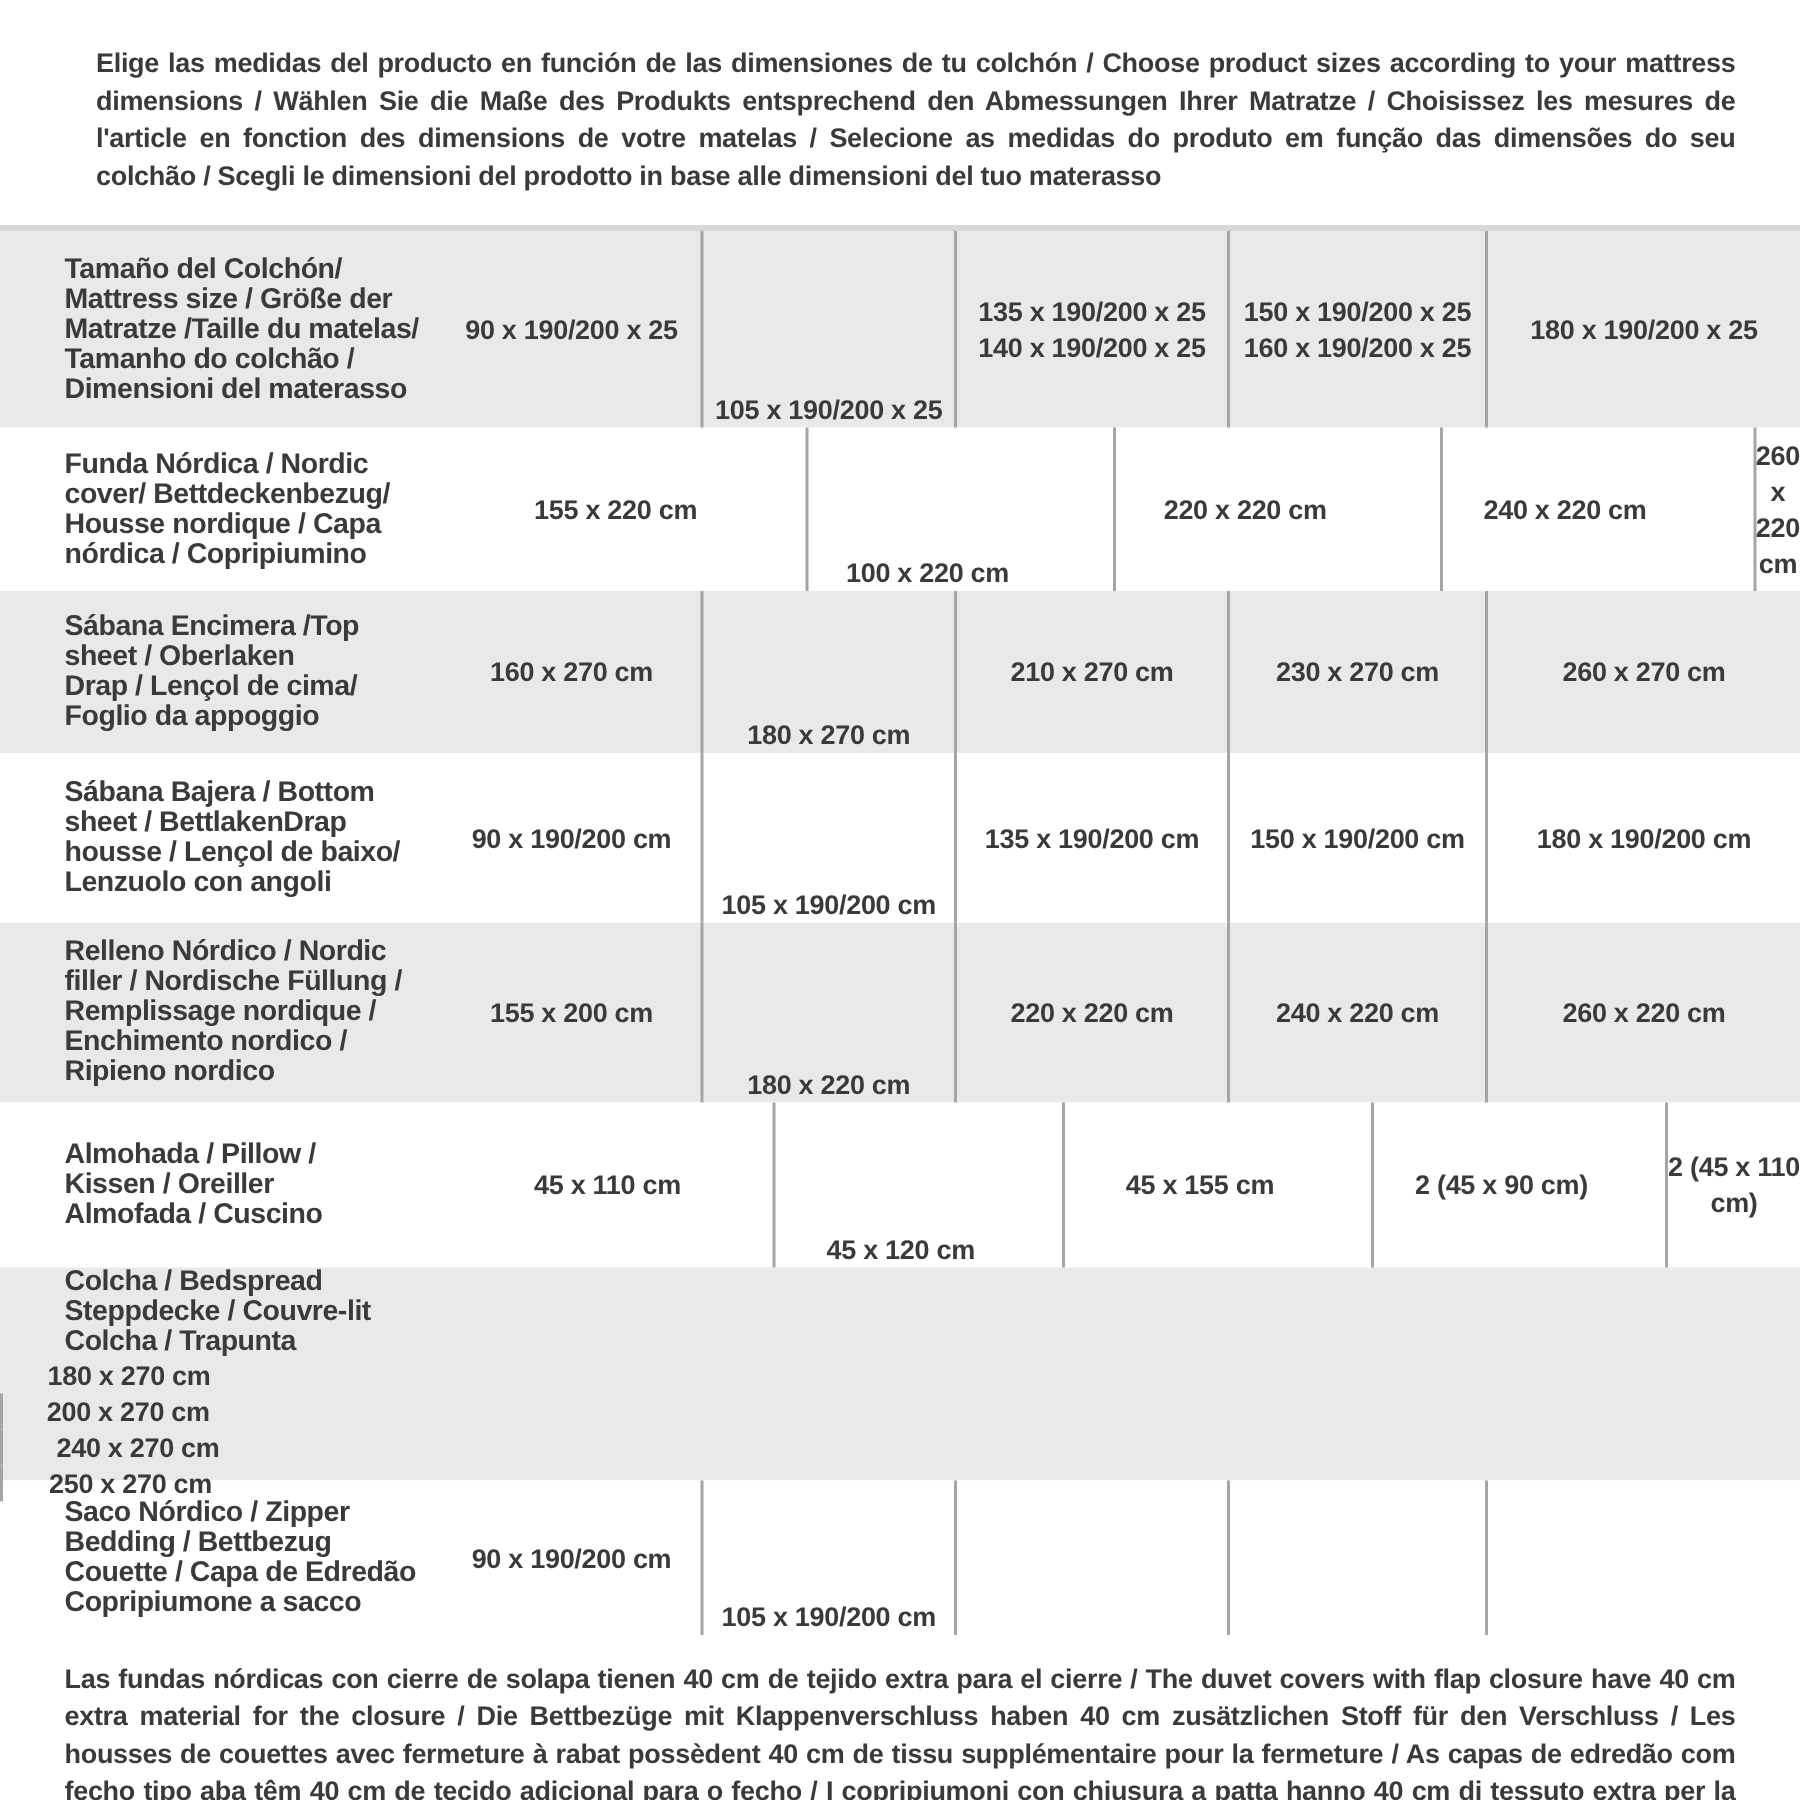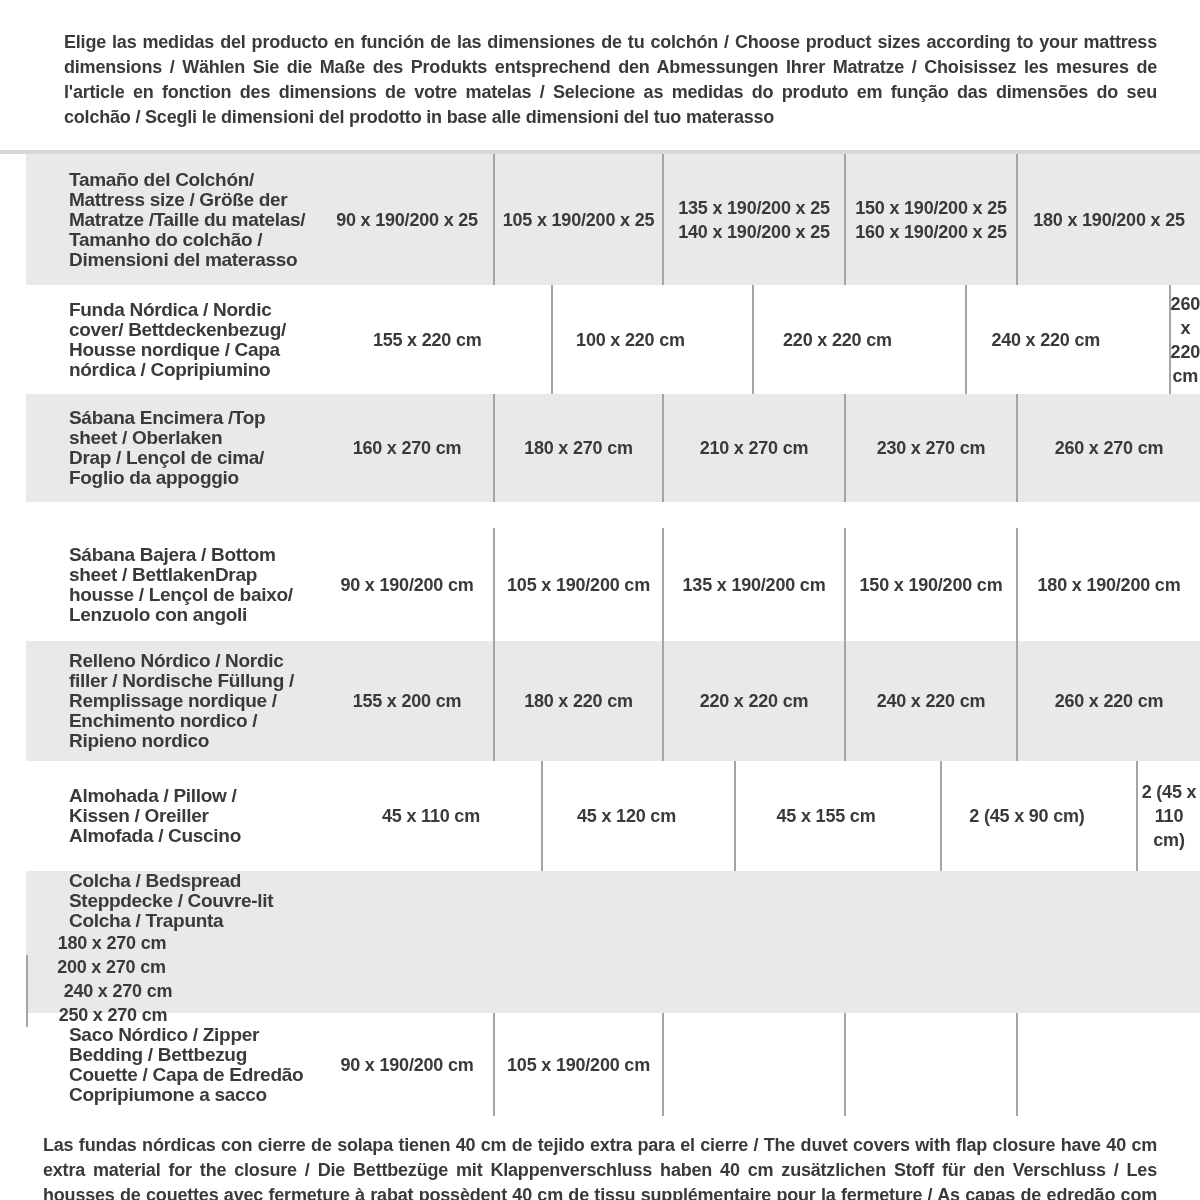--- a/index.html
+++ b/index.html
@@ -25,29 +25,28 @@
     text-align:justify;
     color:var(--text);
   }
   .intro{padding:30px 43px 0 64px;}
   .outro{padding:17px 43px 0 43px;}
   
   .size-table{
     width:1200px;
     margin-top:20px;
     border-top:4px solid #d8d8d8;
-    padding-left:26px;
   }
   .row{display:flex;width:100%;}
   .row:nth-child(odd){background:var(--row-shade);}
   .row:nth-child(even){background:#ffffff;}
   .row:nth-child(1){height:131px;}
   .row:nth-child(2){height:109px;gap:44px;}
   .row:nth-child(3){height:108px;}
-  .row:nth-child(4){height:113px;margin-top:26px;}
+  .row:nth-child(4){height:113px;}
   .row:nth-child(5){height:120px;}
   .row:nth-child(6){height:110px;gap:24px;}
   .row:nth-child(7){height:142px;flex-direction:column;}
   .row:nth-child(8){height:103px;}
   .cell{display:flex;flex-direction:column;justify-content:center;}
   .cell.label{
     width:295px;
     padding-left:43px;
     padding-right:10px;
     font-size:19px;
@@ -58,21 +57,21 @@
   }
   .cell.val{
     align-items:center;
     text-align:center;
     font-size:18px;
     font-weight:700;
     letter-spacing:-0.2px;
     line-height:24px;
   }
   .v1{width:172px;}
-  .v2{width:169px;border-left:2px solid var(--divider);}
+  .v2{width:169px;border-left:2px solid var(--divider);justify-content:flex-end;}
   .v3{width:182px;border-left:2px solid var(--divider);}
   .v4{width:172px;border-left:2px solid var(--divider);}
   .v5{flex:1;border-left:2px solid var(--divider);}
 </style>
 </head>
 <body>
 
 <div class="page">
   <p class="note intro">Elige las medidas del producto en función de las dimensiones de tu colchón / Choose product sizes according to your mattress dimensions / Wählen Sie die Maße des Produkts entsprechend den Abmessungen Ihrer Matratze / Choisissez les mesures de l'article en fonction des dimensions de votre matelas / Selecione as medidas do produto em função das dimensões do seu colchão / Scegli le dimensioni del prodotto in base alle dimensioni del tuo materasso</p>
 

